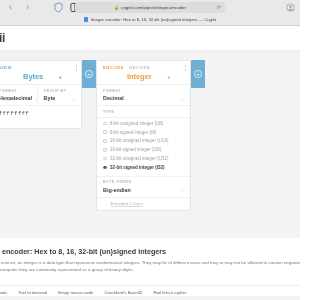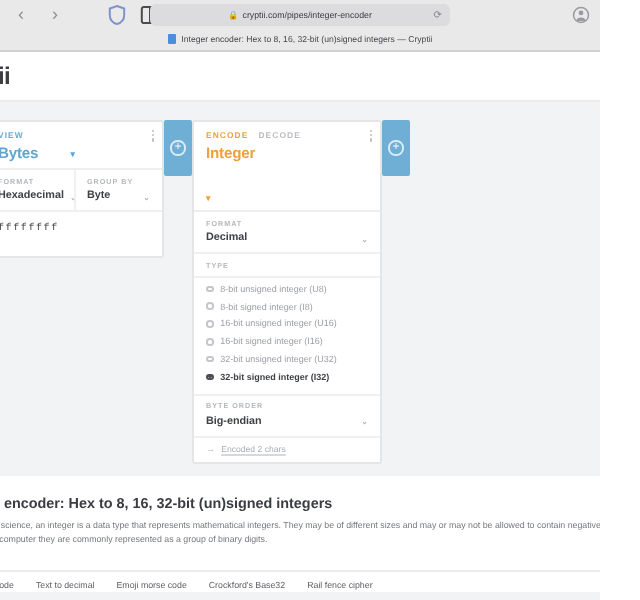--- a/index.html
+++ b/index.html
@@ -128,24 +128,24 @@
     text-transform: uppercase;
     cursor: default;
   }
   .ptab.view   { color: #69abd4; }
   .ptab.on     { color: #eda13c; }
   .ptab.off    { color: #b9bcc0; }
 
   .panel-title {
     font-size: 7.6px; font-weight: 700;
     letter-spacing: -0.1px;
-    display: flex; align-items: baseline; gap: 16px;
+    display: flex; align-items: baseline; gap: 16px; margin-left: 24px;
   }
   .panel-title.blue   { color: #5fa7d2; }
-  .panel-title.orange { color: #eda13c; flex-direction: column; }
+  .panel-title.orange { color: #eda13c; }
   .caret {
     font-size: 4.4px;
     transform: translateY(-0.5px);
   }
 
   .panel-menu {
     position: absolute; right: 4px; top: 4px;
     display: flex; flex-direction: column; gap: 1px;
     cursor: default;
   }

